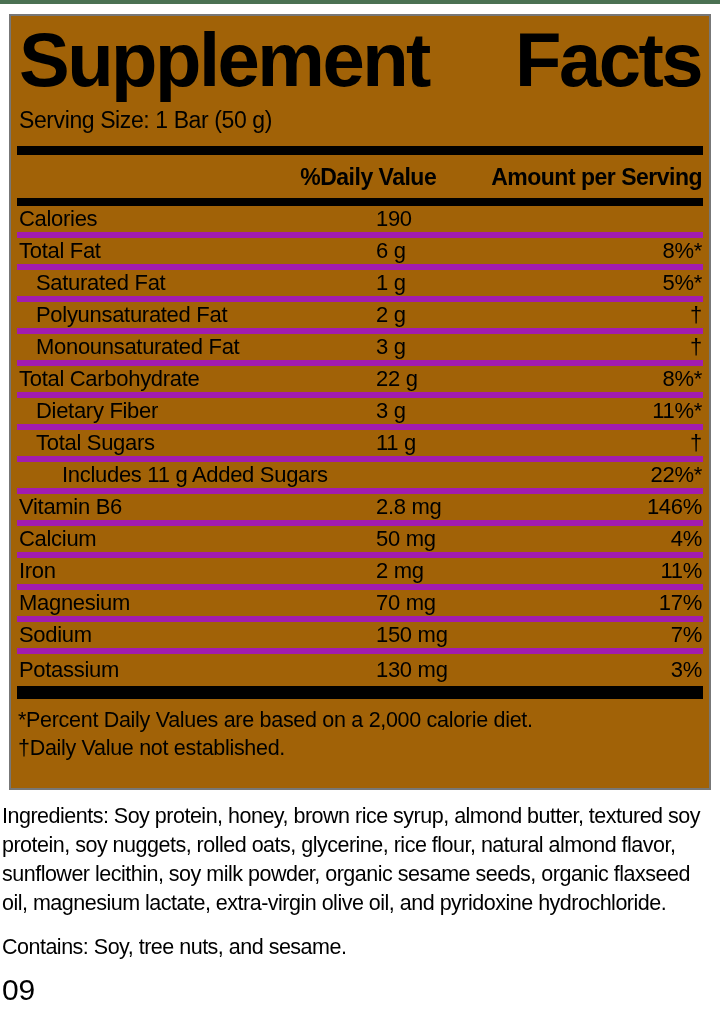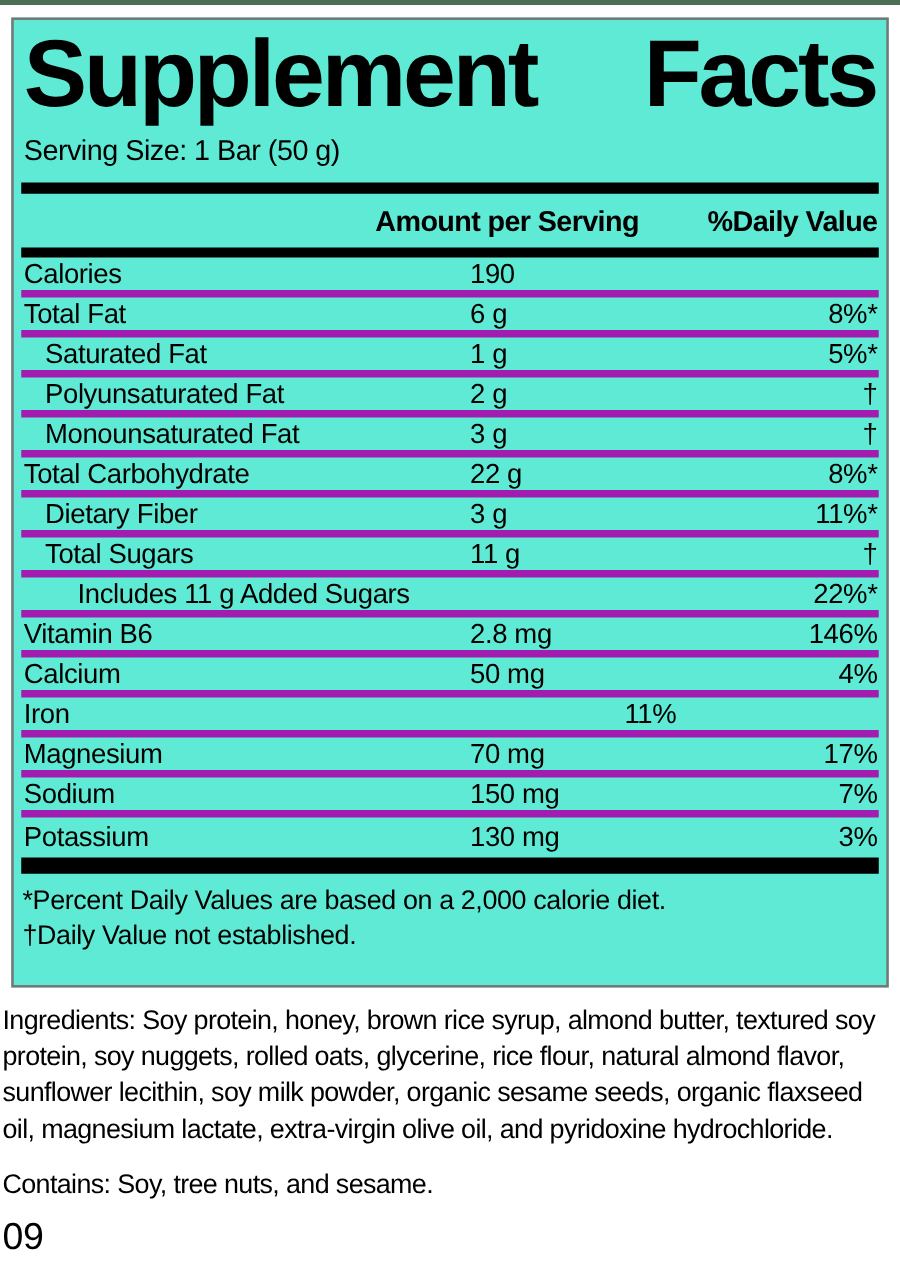--- a/index.html
+++ b/index.html
@@ -12,21 +12,21 @@
   }
   .top-strip { height: 4px; width: 100%; }
 
   .panel {
     margin: 10px 9px 0 9px;
     border: 2px solid #777;
     padding: 2px 6px 4px 6px;
     height: 776px;
     box-sizing: border-box;
     overflow: hidden;
-    background: #5eead4;
+    background: #a16207;
   }
   .title {
     font-weight: bold;
     font-size: 76px;
     line-height: 80px;
     letter-spacing: -2.5px;
     text-align: justify;
     text-align-last: justify;
     margin: 2px 2px 0 2px;
     white-space: nowrap;
@@ -93,22 +93,22 @@
 
 <div class="top-strip" style="background: rgb(75, 113, 82);"></div>
 
 <div class="panel">
   <div class="title">Supplement Facts</div>
   <div class="serving">Serving Size: 1 Bar (50 g)</div>
 
   <div class="bar bar-a"></div>
 
   <div class="head-row">
+    <span>%Daily Value</span>
     <span>Amount per Serving</span>
-    <span>%Daily Value</span>
   </div>
 
   <div class="bar bar-b"></div>
 
   <div class="rows">
       <div class="row indent-0">
         <span class="c-name">Calories</span>
         <span class="c-amt">190</span>
         <span class="c-dv"></span>
       </div>
@@ -157,20 +157,21 @@
         <span class="c-amt">2.8 mg</span>
         <span class="c-dv">146%</span>
       </div>
       <div class="row indent-0">
         <span class="c-name">Calcium</span>
         <span class="c-amt">50 mg</span>
         <span class="c-dv">4%</span>
       </div>
       <div class="row indent-0">
         <span class="c-name">Iron</span>
+        <span class="c-amt">2 mg</span>
         <span class="c-dv">11%</span>
       </div>
       <div class="row indent-0">
         <span class="c-name">Magnesium</span>
         <span class="c-amt">70 mg</span>
         <span class="c-dv">17%</span>
       </div>
       <div class="row indent-0">
         <span class="c-name">Sodium</span>
         <span class="c-amt">150 mg</span>

